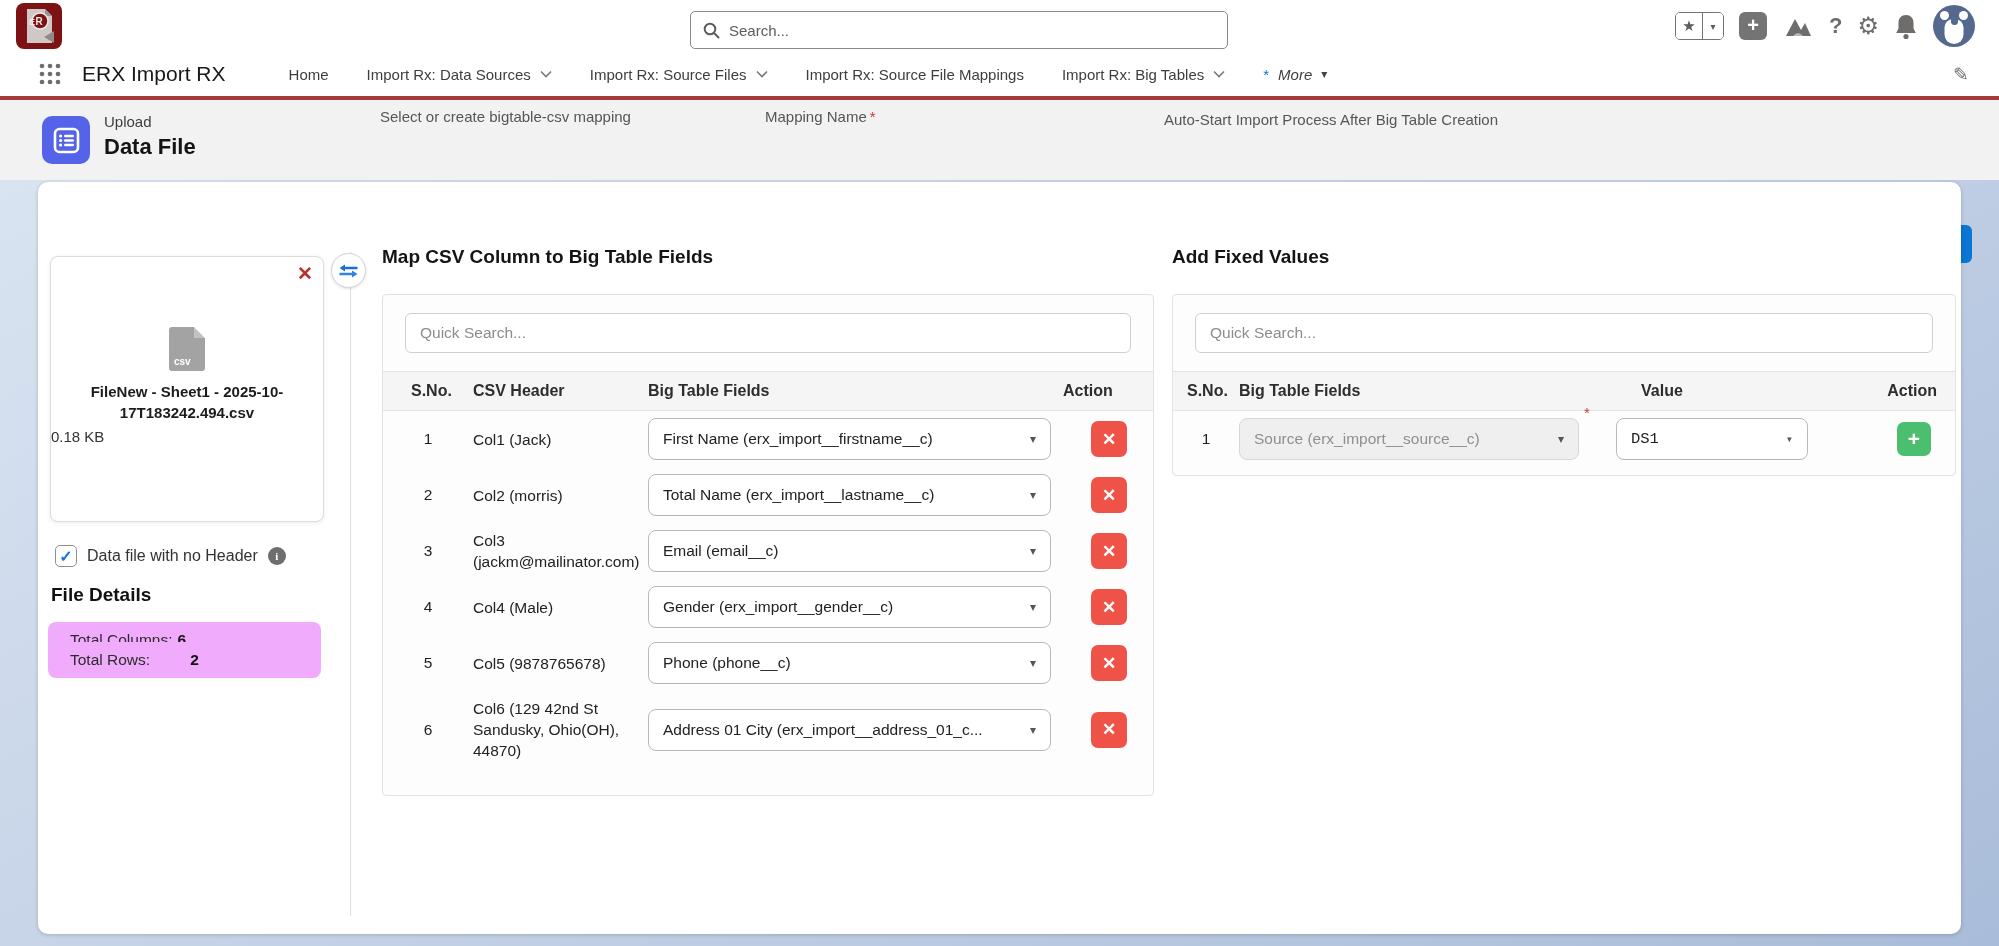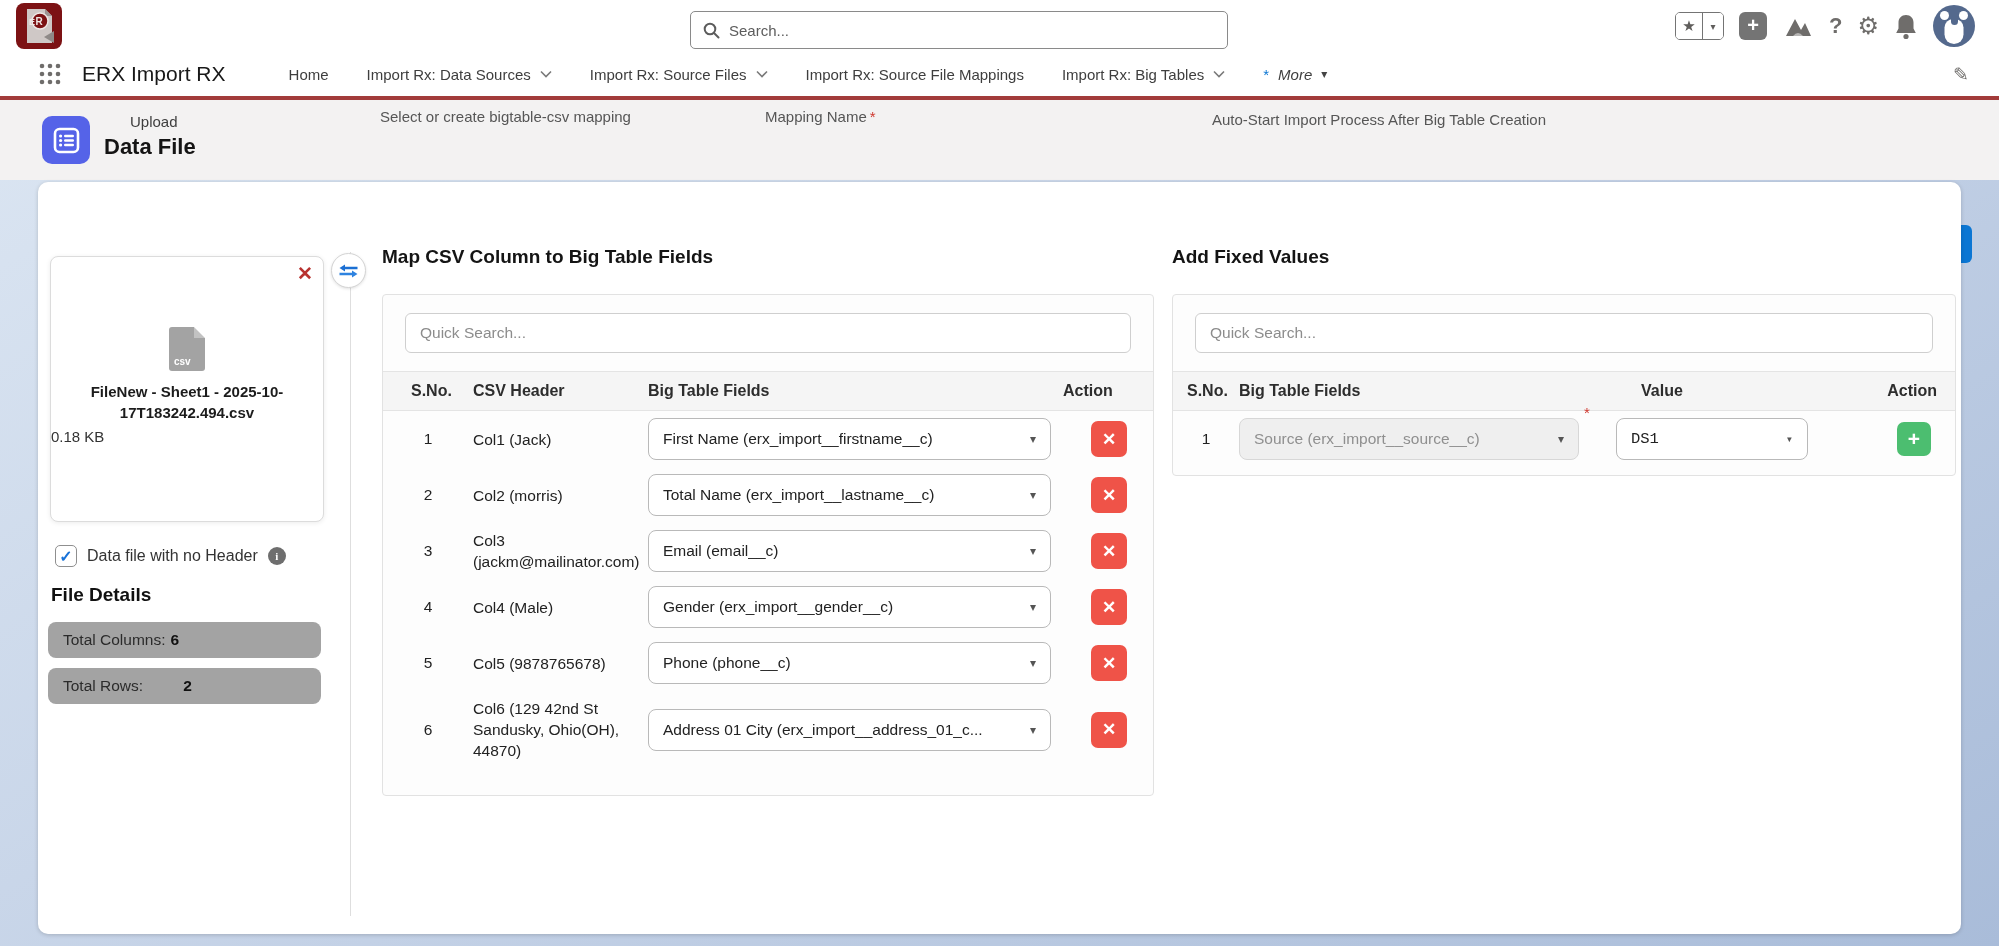--- a/index.html
+++ b/index.html
@@ -47,21 +47,21 @@
   .tab .more-star { color:#0b76d3; font-size:15px; }
   .tab .more-lbl { font-style:italic; }
   .tab .fcaret { font-size:12px; color:#444; }
   .nav-pencil { align-self:center; margin-right:30px; font-size:19px; color:#6f6d6b; cursor:pointer; }
   .brand-line { position:absolute; left:0; top:96px; width:100%; height:4px; background:#a23b3a; }
 
   
   .subheader { position:absolute; left:0; top:100px; width:100%; height:80px; background:#f3f2f2; }
   .page-icon { position:absolute; left:42px; top:16px; width:48px; height:48px; border-radius:10px;
                background:#5563e8; display:flex; align-items:center; justify-content:center; }
-  .page-type { position:absolute; left:104px; top:13px; font-size:15px; color:#3e3e3e;margin-left:26px; }
+  .page-type { position:absolute; left:104px; top:13px; font-size:15px; color:#3e3e3e; }
   .page-title { position:absolute; left:104px; top:34px; font-size:22px; font-weight:bold; color:#141414; }
   .fld-label { position:absolute; font-size:15px; color:#565656; white-space:nowrap; }
   .req { color:#cf372e; margin-left:3px; }
   .combo { position:absolute; height:38px; background:#fff; border:1px solid #c4c4c4; border-radius:6px;
            display:flex; align-items:center; padding:0 14px; gap:10px; font-size:15.5px; color:#222; cursor:pointer; }
   .combo .caret { margin-left:auto; font-size:12px; color:#444; }
   .combo .plus-glyph { color:#6b5ce7; font-weight:bold; font-size:19px; }
   .map-name-input { position:absolute; left:765px; top:125px; width:380px; height:38px;
                     background:#e9f0fb; border:1px solid #a8c4ea; border-radius:6px; padding:0 14px;
                     font-size:15.5px; color:#222; font-family:"Liberation Sans",sans-serif; outline:none; }
@@ -87,22 +87,22 @@
   .file-name { margin-top:10px; padding:0 16px; text-align:center; font-weight:bold; font-size:15px;
                line-height:21px; color:#1c1c1c; word-break:break-word; }
   .file-size { margin-top:5px; font-size:15px; color:#333; }
   .noheader-row { position:absolute; left:17px; top:363px; display:flex; align-items:center; gap:10px; }
   .chk-sm { width:22px; height:22px; border:1.5px solid #8f8f8f; border-radius:5px; background:#fff;
             display:flex; align-items:center; justify-content:center; color:#1872d8; font-size:16px; font-weight:bold; cursor:pointer; }
   .noheader-lbl { font-size:16px; color:#333; }
   .info-dot { width:18px; height:18px; border-radius:50%; background:#6e6e6e; color:#fff; font-size:11px;
               font-weight:bold; font-family:"Liberation Serif",serif; display:flex; align-items:center; justify-content:center; }
   .details-title { position:absolute; left:13px; top:402px; font-size:19px; font-weight:bold; color:#111; }
-  .pill { position:absolute; left:10px; width:273px; height:36px; background:#a3a3a3; border-radius:8px;
-          display:flex; align-items:center; padding-left:15px; font-size:15.5px; color:#2b2b2b; gap:5px; }
+  .pill { position:absolute; left:10px; width:273px; height:36px; background:#f0abfc; border-radius:8px;
+          display:flex; align-items:center; padding-left:22px; font-size:15.5px; color:#2b2b2b; gap:5px; }
   .pill b { color:#111; }
 
   
   .v-divider { position:absolute; left:312px; top:70px; bottom:18px; width:1px; background:#dedede; }
   .swap-btn { position:absolute; left:293px; top:71px; width:35px; height:35px; border-radius:50%;
               background:#fff; border:1px solid #d4d4d4; box-shadow:0 1px 3px rgba(0,0,0,.12);
               display:flex; align-items:center; justify-content:center; cursor:pointer; }
 
   
   .sec-title { position:absolute; top:64px; font-size:19px; font-weight:bold; color:#141414; }
@@ -277,21 +277,21 @@
       <span class="plus-glyph">+</span>
       <span>Create New</span>
       <span class="caret">▾</span>
     </div>
 
     <div class="fld-label" style="left:765px; top:8px;">
       <span>Mapping Name</span><span class="req">*</span>
     </div>
     <input class="map-name-input" type="text" value="Map01" style="">
 
-    <div class="fld-label" style="left:1212px; top:11px;">Auto-Start Import Process After Big Table Creation</div>
+    <div class="fld-label" style="left:1164px; top:11px;">Auto-Start Import Process After Big Table Creation</div>
     <div class="auto-chk"></div>
 
     <button class="btn" style="right:444px;">Save Mapping</button>
     <button class="btn" style="right:27px; width:227px;">Save &amp; Create BT Records</button>
   </section>
 
   <main class="content">
     <div class="card">
 
       <div class="file-card">
@@ -309,21 +309,21 @@
         </span>
         <span class="noheader-lbl">Data file with no Header</span>
         <span class="info-dot">i</span>
       </div>
 
       <div class="details-title">File Details</div>
       <div class="pill" style="top:440px;">
         <span>Total Columns:</span>
         <b>6</b>
       </div>
-      <div class="pill" style="top:486px;gap:40px;">
+      <div class="pill" style="top:460px;gap:40px;">
         <span>Total Rows:</span>
         <b>2</b>
       </div>
 
       <div class="v-divider"></div>
       <div class="swap-btn">
         <svg width="19" height="14" viewBox="0 0 19 14">
           <path d="M6 0.5 L0.5 4 L6 7.5 V5.3 H18.5 V2.7 H6 Z" fill="#1b6fd3"></path>
           <path d="M13 6.5 L18.5 10 L13 13.5 V11.3 H0.5 V8.7 H13 Z" fill="#2e83e0"></path>
         </svg>

